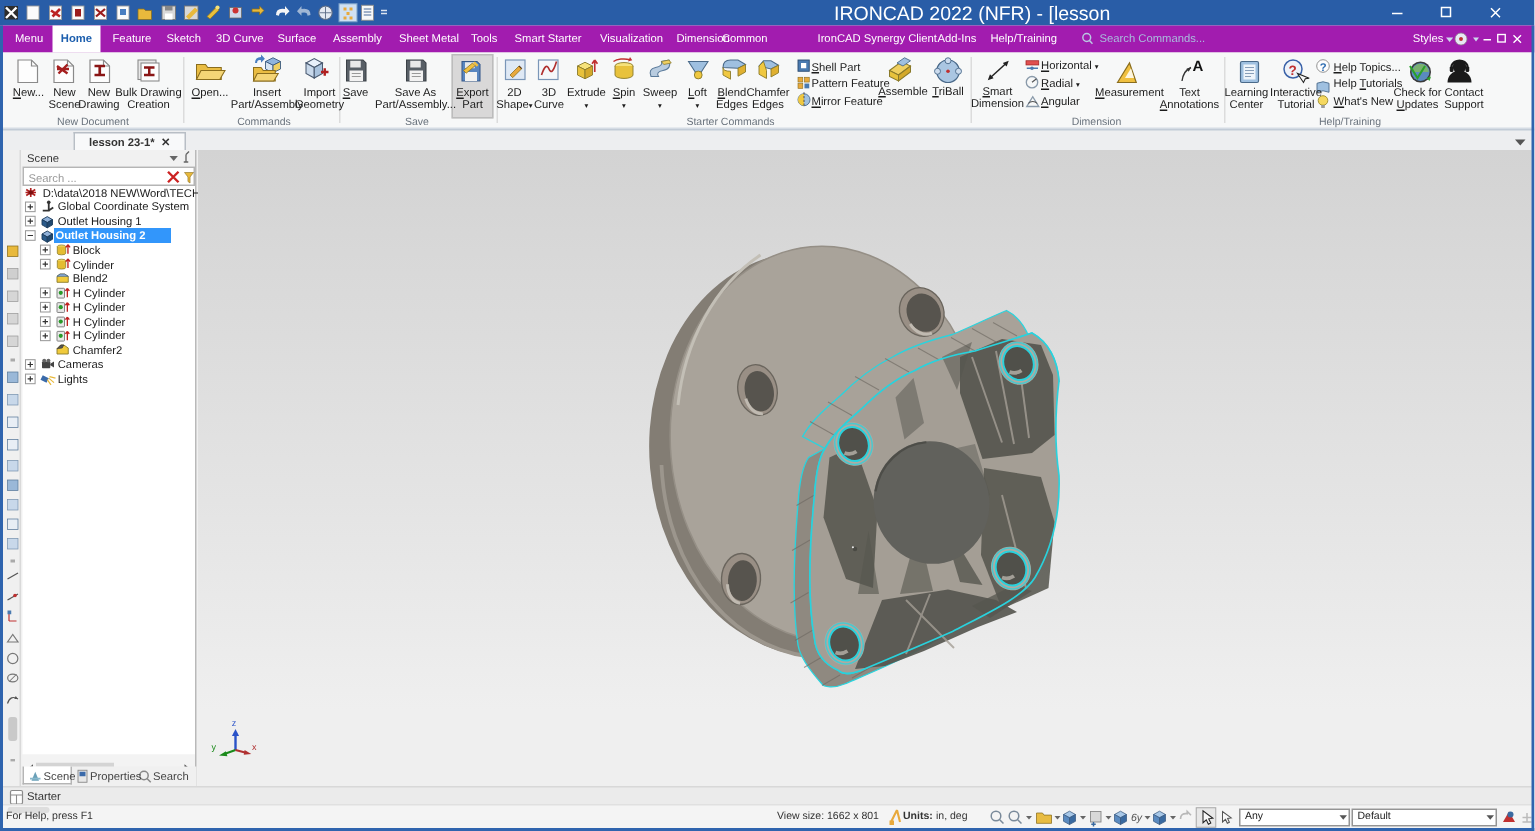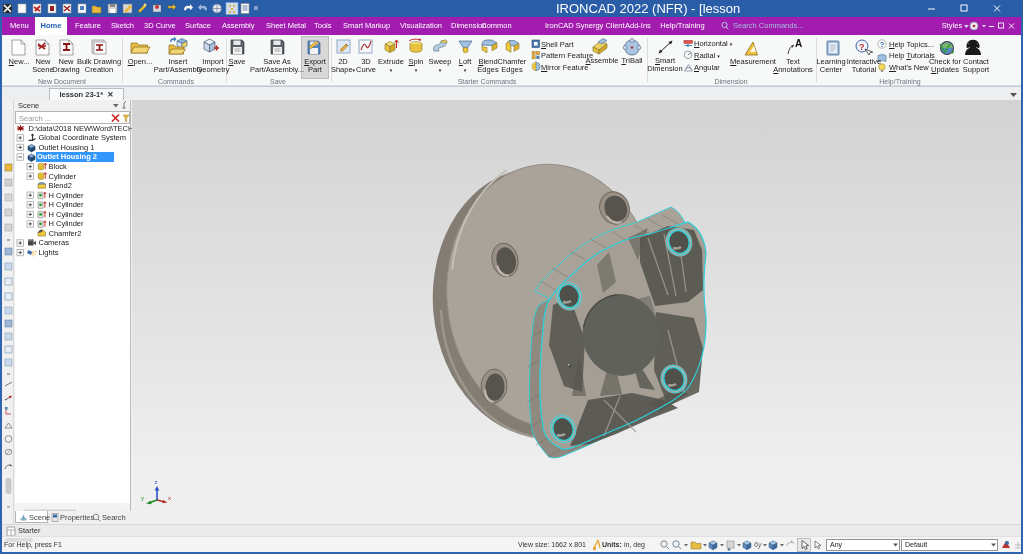--- a/index.html
+++ b/index.html
@@ -83,21 +83,21 @@
 <div class="menubar">
  <div class="menuitem" style="left:10px;width:16px;">Menu</div>
  <div class="hometab" style="left:35px;width:32px;">Home</div>
  <div class="menuitem" style="left:75px;width:22px;">Feature</div>
  <div class="menuitem" style="left:111px;width:19px;">Sketch</div>
  <div class="menuitem" style="left:144px;width:26px;">3D Curve</div>
  <div class="menuitem" style="left:185px;width:23px;">Surface</div>
  <div class="menuitem" style="left:222px;width:27px;">Assembly</div>
  <div class="menuitem" style="left:266px;width:34px;">Sheet Metal</div>
  <div class="menuitem" style="left:314px;width:15px;">Tools</div>
- <div class="menuitem" style="left:343px;width:41px;">Smart Markup</div>
+ <div class="menuitem" style="left:343px;width:41px;">Smart Starter</div>
  <div class="menuitem" style="left:400px;width:36px;">Visualization</div>
  <div class="menuitem" style="left:451px;width:31px;">Dimension</div>
  <div class="menuitem" style="left:476px;width:41px;">Common</div>
  <div class="menuitem" style="left:545px;width:62px;">IronCAD Synergy Client</div>
  <div class="menuitem" style="left:625px;width:24px;">Add-Ins</div>
  <div class="menuitem" style="left:660px;width:45px;">Help/Training</div>
  <svg width="10" height="10" style="position:absolute;left:720px;top:4px">
         <circle cx="4.5" cy="4" r="2.6" fill="none" stroke="#b9c8e2" stroke-width="1"></circle>
         <path d="M6.3 6 l2 2.2" stroke="#b9c8e2" stroke-width="1"></path>
       </svg>

